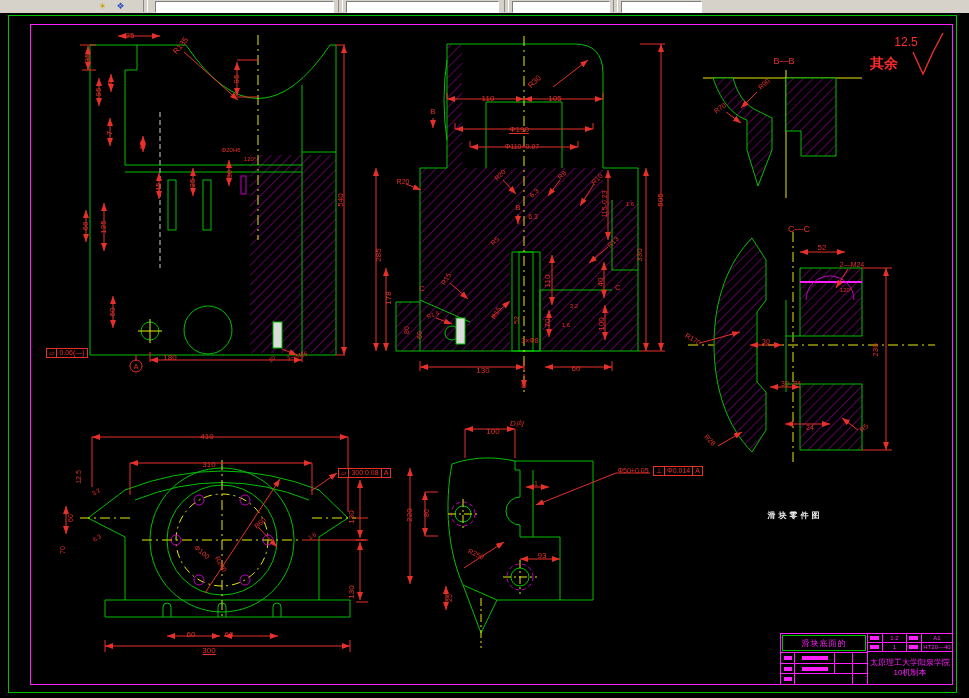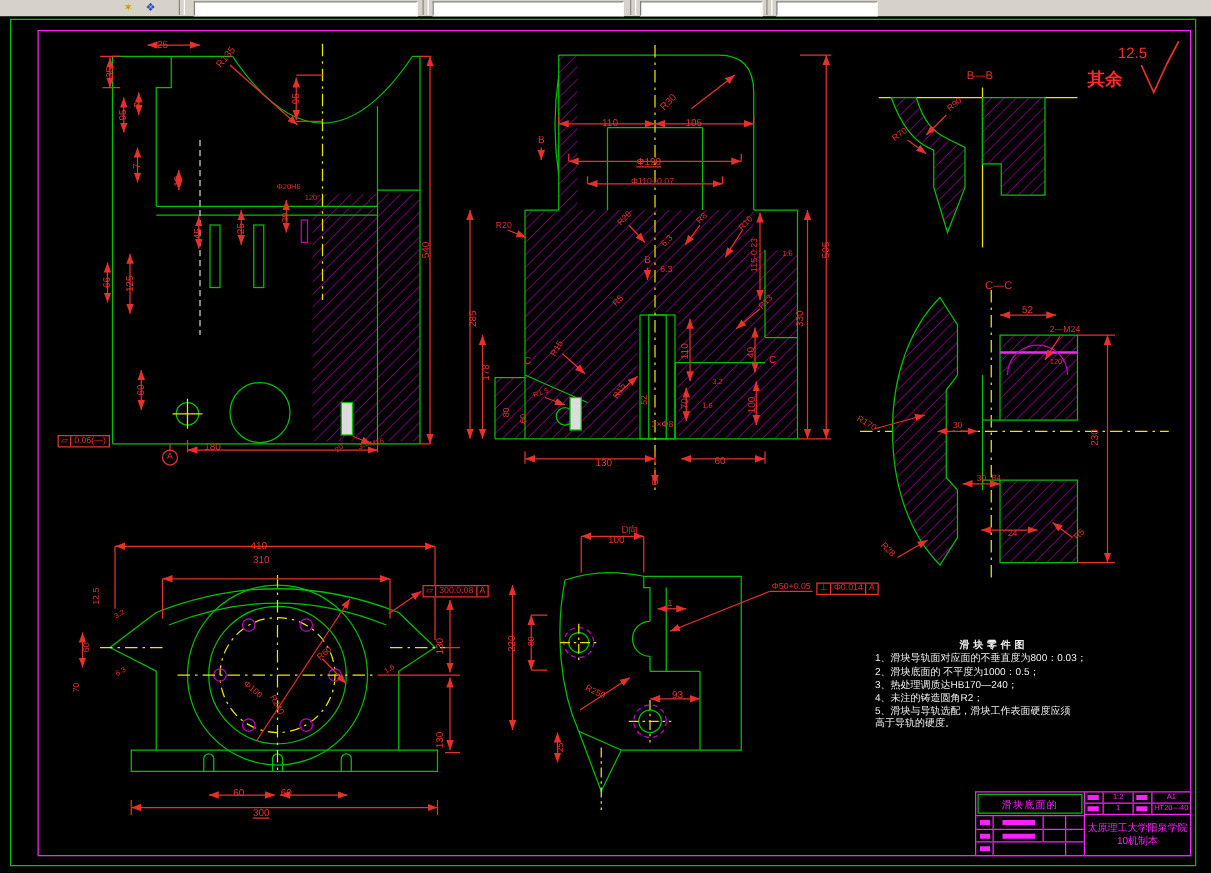--- a/index.html
+++ b/index.html
@@ -345,36 +345,36 @@
       <span class="dim" style="left: 846px; top: 290px; font-size: 6px; transform: translate(-50%, -50%);">120°</span>
       <span class="dim" style="left: 693px; top: 339px; font-size: 7px; transform: translate(-50%, -50%) rotate(30deg);">R170</span>
       <span class="dim" style="left: 766px; top: 341px; font-size: 7px; transform: translate(-50%, -50%);">30</span>
       <span class="dim" style="left: 876px; top: 350px; transform: translate(-50%, -50%) rotate(-90deg);">230</span>
       <span class="dim" style="left: 785px; top: 383px; font-size: 7px; transform: translate(-50%, -50%);">30</span>
       <span class="dim" style="left: 797px; top: 383px; font-size: 6px; transform: translate(-50%, -50%);">R4</span>
       <span class="dim" style="left: 810px; top: 427px; font-size: 7px; transform: translate(-50%, -50%);">24</span>
       <span class="dim" style="left: 710px; top: 440px; font-size: 7px; transform: translate(-50%, -50%) rotate(45deg);">R28</span>
       <span class="dim" style="left: 864px; top: 428px; font-size: 7px; transform: translate(-50%, -50%) rotate(-45deg);">R5</span>
       <span class="dim" style="left: 207px; top: 437px; transform: translate(-50%, -50%);">410</span>
-      <span class="dim" style="left: 209px; top: 448px; transform: translate(-50%, -50%);">310</span>
+      <span class="dim" style="left: 209px; top: 465px; transform: translate(-50%, -50%);">310</span>
       <span class="dim" style="left: 78px; top: 477px; font-size: 7px; transform: translate(-50%, -50%) rotate(-90deg);">12.5</span>
       <span class="dim" style="left: 96px; top: 492px; font-size: 6px; transform: translate(-50%, -50%) rotate(-30deg);">3.2</span>
       <span class="dim" style="left: 70px; top: 518px; font-size: 7px; transform: translate(-50%, -50%) rotate(-90deg);">60</span>
       <span class="dim" style="left: 62px; top: 550px; font-size: 7px; transform: translate(-50%, -50%) rotate(-90deg);">70</span>
       <span class="dim" style="left: 97px; top: 538px; font-size: 6px; transform: translate(-50%, -50%) rotate(-30deg);">6.3</span>
       <span class="dim" style="left: 312px; top: 536px; font-size: 6px; transform: translate(-50%, -50%) rotate(-30deg);">1.6</span>
       <span class="dim" style="left: 260px; top: 523px; font-size: 7px; transform: translate(-50%, -50%) rotate(-40deg);">R60</span>
       <span class="dim" style="left: 221px; top: 564px; font-size: 7px; transform: translate(-50%, -50%) rotate(62deg);">R240</span>
       <span class="dim" style="left: 202px; top: 552px; font-size: 7px; transform: translate(-50%, -50%) rotate(40deg);">Φ100</span>
       <span class="dim" style="left: 352px; top: 517px; transform: translate(-50%, -50%) rotate(-90deg);">130</span>
       <span class="dim" style="left: 352px; top: 592px; transform: translate(-50%, -50%) rotate(-90deg);">130</span>
       <span class="dim" style="left: 191px; top: 635px; transform: translate(-50%, -50%);">60</span>
       <span class="dim" style="left: 229px; top: 635px; transform: translate(-50%, -50%);">60</span>
       <span class="dim" style="left: 209px; top: 651px; transform: translate(-50%, -50%); text-decoration: underline;">300</span>
-      <span class="dim" style="left: 504px; top: 424px; color: rgb(232, 48, 42); transform: translate(-50%, -50%);">D向</span>
+      <span class="dim" style="left: 517px; top: 424px; color: rgb(232, 48, 42); transform: translate(-50%, -50%); font-style: italic;">D向</span>
       <span class="dim" style="left: 493px; top: 432px; transform: translate(-50%, -50%);">100</span>
       <span class="dim" style="left: 536px; top: 483px; font-size: 7px; transform: translate(-50%, -50%);">1</span>
       <span class="dim" style="left: 426px; top: 513px; font-size: 7px; transform: translate(-50%, -50%) rotate(-90deg);">80</span>
       <span class="dim" style="left: 410px; top: 515px; transform: translate(-50%, -50%) rotate(-90deg);">220</span>
       <span class="dim" style="left: 476px; top: 554px; font-size: 7px; transform: translate(-50%, -50%) rotate(25deg);">R250</span>
       <span class="dim" style="left: 542px; top: 556px; transform: translate(-50%, -50%);">93</span>
       <span class="dim" style="left: 449px; top: 598px; font-size: 7px; transform: translate(-50%, -50%) rotate(-90deg);">25</span>
       <span class="dim" style="left: 633px; top: 470px; font-size: 7px; transform: translate(-50%, -50%);">Φ50+0.05</span>
       <div class="fcf" style="left: 46px; top: 348px;">
         <span>▱</span>
@@ -387,28 +387,20 @@
       </div>
       <div class="fcf" style="left: 653px; top: 466px;">
         <span>⊥</span>
         <span>Φ0.014</span>
         <span>A</span>
       </div>
     </div>
 
   <div id="tech">
     <div class="tt">滑块零件图</div>
-    <div id="tech-lines">
-        <div>1、滑块导轨面对应面的不垂直度为800：0.03；</div>
-        <div>2、滑块底面的 不平度为1000：0.5；</div>
-        <div>3、热处理调质达HB170—240；</div>
-        <div>4、未注的铸造圆角R2；</div>
-        <div>5、滑块与导轨选配，滑块工作表面硬度应须</div>
-        <div>高于导轨的硬度。</div>
-      </div>
   </div>
 
   <div id="tblock">
     <div class="tb-left">
       <div class="tb-title-cell">
         <span>滑块底面的</span>
       </div>
       <div class="tb-grid">
         <div class="tb-grow">
           <div class="tb-gc" style="width:14px;">

